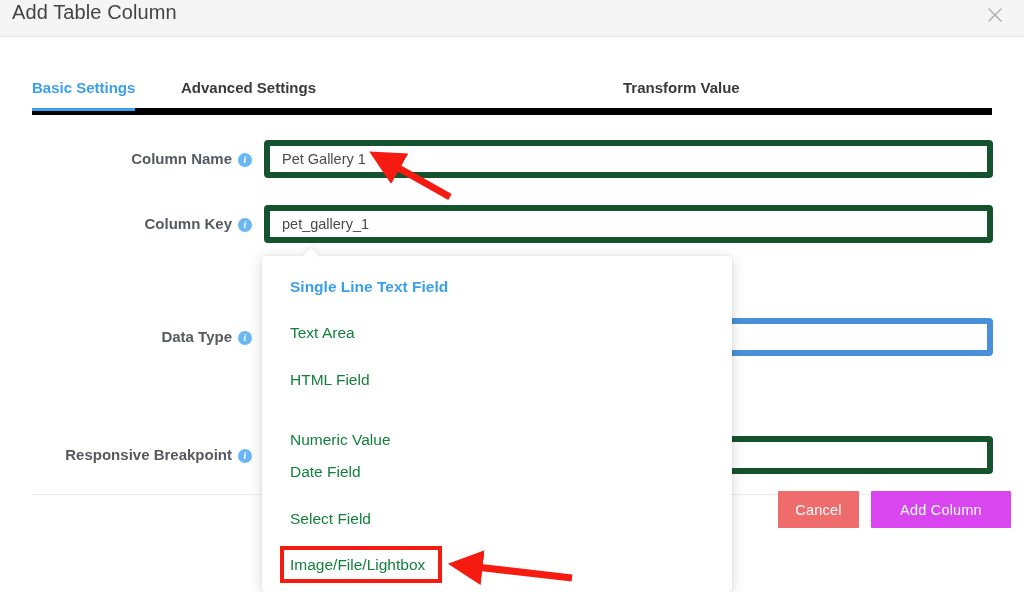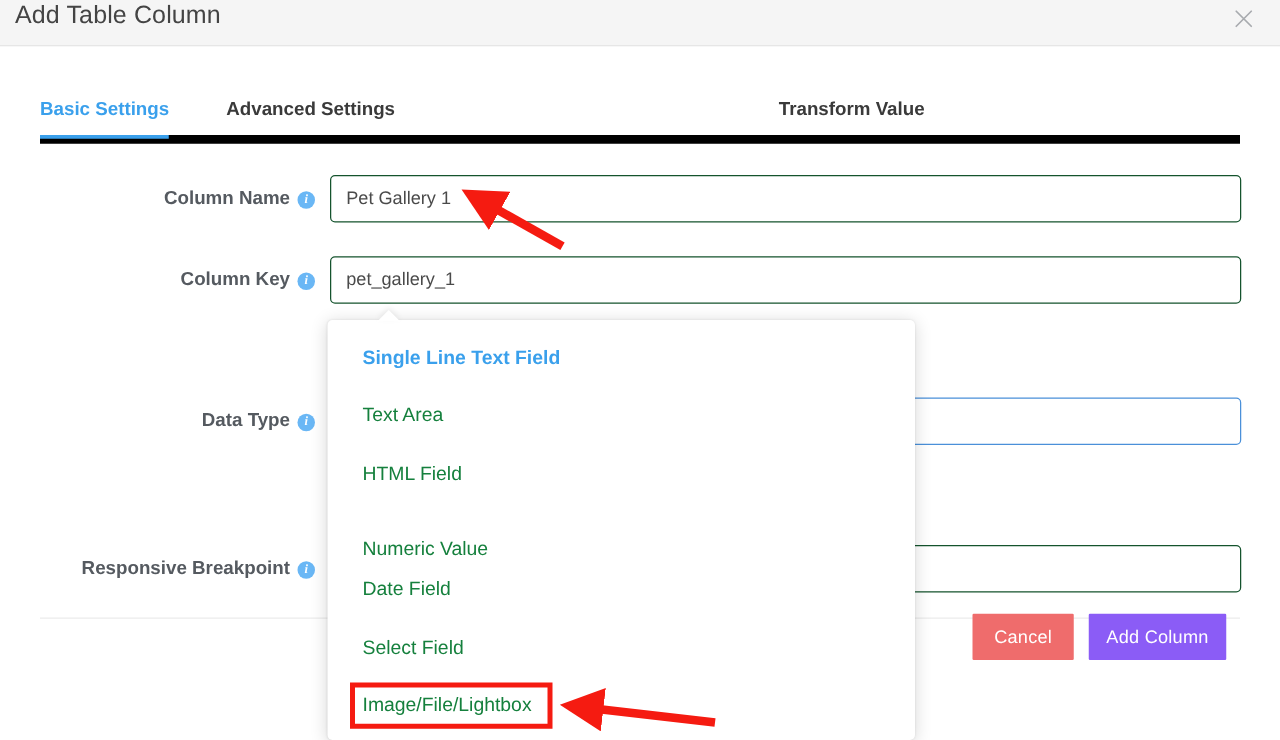--- a/index.html
+++ b/index.html
@@ -101,21 +101,21 @@
     font-weight: bold;
     cursor: pointer;
   }
 
   .text-input {
     position: absolute;
     left: 264px;
     width: 729px;
     height: 38px;
     box-sizing: border-box;
-    border: 1px solid #14532d;
+    border: 6px solid #14532d;
     border-radius: 4px;
     background: #ffffff;
     font-size: 14.5px;
     color: #4a4a4a;
     padding: 0 12px;
     font-family: "Liberation Sans", sans-serif;
     outline: none;
   }
   .text-input.focused {
     border-color: #4a90d9;
@@ -181,22 +181,22 @@
     cursor: pointer;
     letter-spacing: .2px;
   }
   .btn-cancel {
     left: 778px;
     width: 81px;
     background: #ef6c6c;
   }
   .btn-primary {
     left: 871px;
-    width: 110px;
-    background: #8b5cf6;
+    width: 140px;
+    background: #d946ef;
   }
 
   
   .annot-layer {
     position: absolute;
     left: 0; top: 0;
     width: 1024px; height: 592px;
     pointer-events: none;
     z-index: 60;
   }

